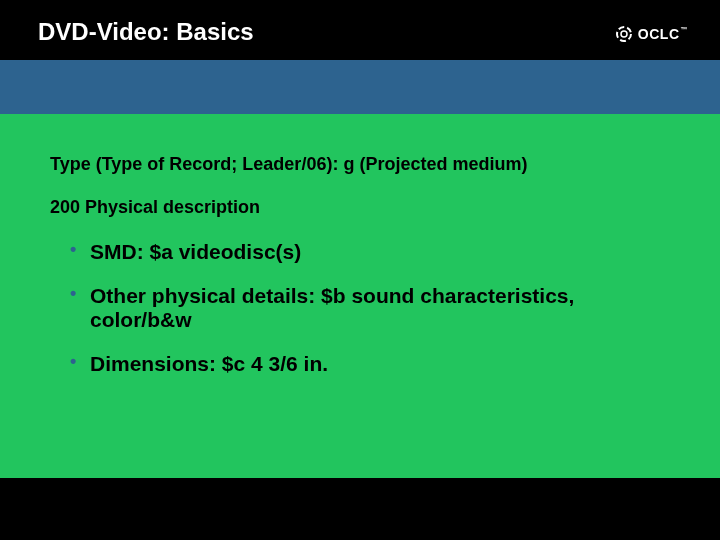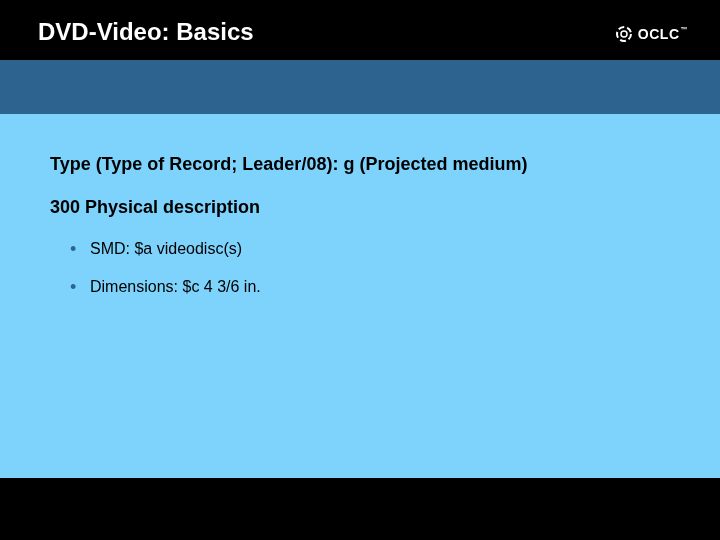--- a/index.html
+++ b/index.html
@@ -1,20 +1,20 @@
 <!DOCTYPE html>
 <html><head>
 <meta charset="utf-8">
 <style>
   * { margin: 0; padding: 0; box-sizing: border-box; }
   html, body { width: 720px; height: 540px; font-family: Verdana, Geneva, sans-serif; background: #000; overflow: hidden; }
   .slide {
     width: 720px;
     height: 496px;
-    background: #7dd3fc;
+    background: #22c55e;
     position: relative;
   }
   .header-dark {
     background: #000;
     padding: 18px 0 14px 38px;
   }
   .title {
     color: #fff;
     font-size: 24px;
     font-weight: bold;
@@ -64,22 +64,22 @@
   .line {
     font-size: 18px;
     font-weight: bold;
     margin-bottom: 22px;
   }
   .bullets {
     list-style: none;
     padding-left: 40px;
   }
   .bullets li {
-    font-size: 16px;
-    font-weight: normal;
+    font-size: 21px;
+    font-weight: bold;
     margin-bottom: 20px;
     position: relative;
   }
   .bullets li::before {
     content: "•";
     color: #2d638f;
     position: absolute;
     left: -20px;
     font-size: 18px;
     line-height: 1;
@@ -102,22 +102,23 @@
           <circle cx="10" cy="10" r="3" fill="none" stroke="#fff" stroke-width="1.5"></circle>
         </svg>
       </span>
       <span class="logo-text">
         <span>OCLC</span><span class="logo-tm">™</span>
       </span>
     </div>
   </div>
 
   <div class="content">
-    <div class="line">Type (Type of Record; Leader/08):  g (Projected medium)</div>
-    <div class="line">300 Physical description</div>
+    <div class="line">Type (Type of Record; Leader/06):  g (Projected medium)</div>
+    <div class="line">200 Physical description</div>
     <ul class="bullets">
       <li>SMD:  $a videodisc(s)</li>
+      <li>Other physical details:  $b sound characteristics, color/b&amp;w</li>
       <li>Dimensions:  $c 4 3/6 in.</li>
     </ul>
   </div>
 
   <div class="footer-black"></div>
 </div>
 
 </body></html>

